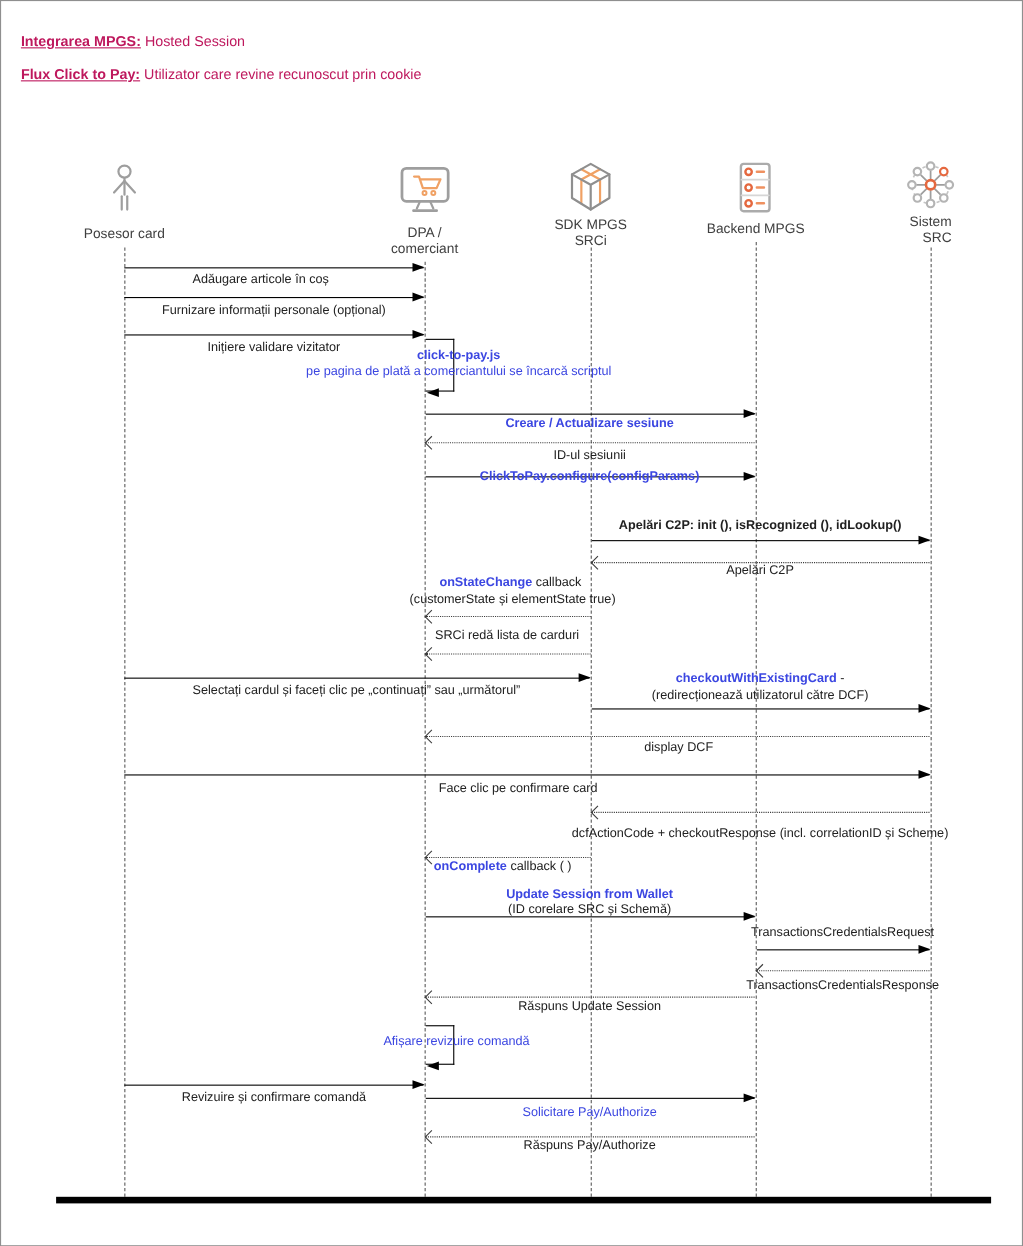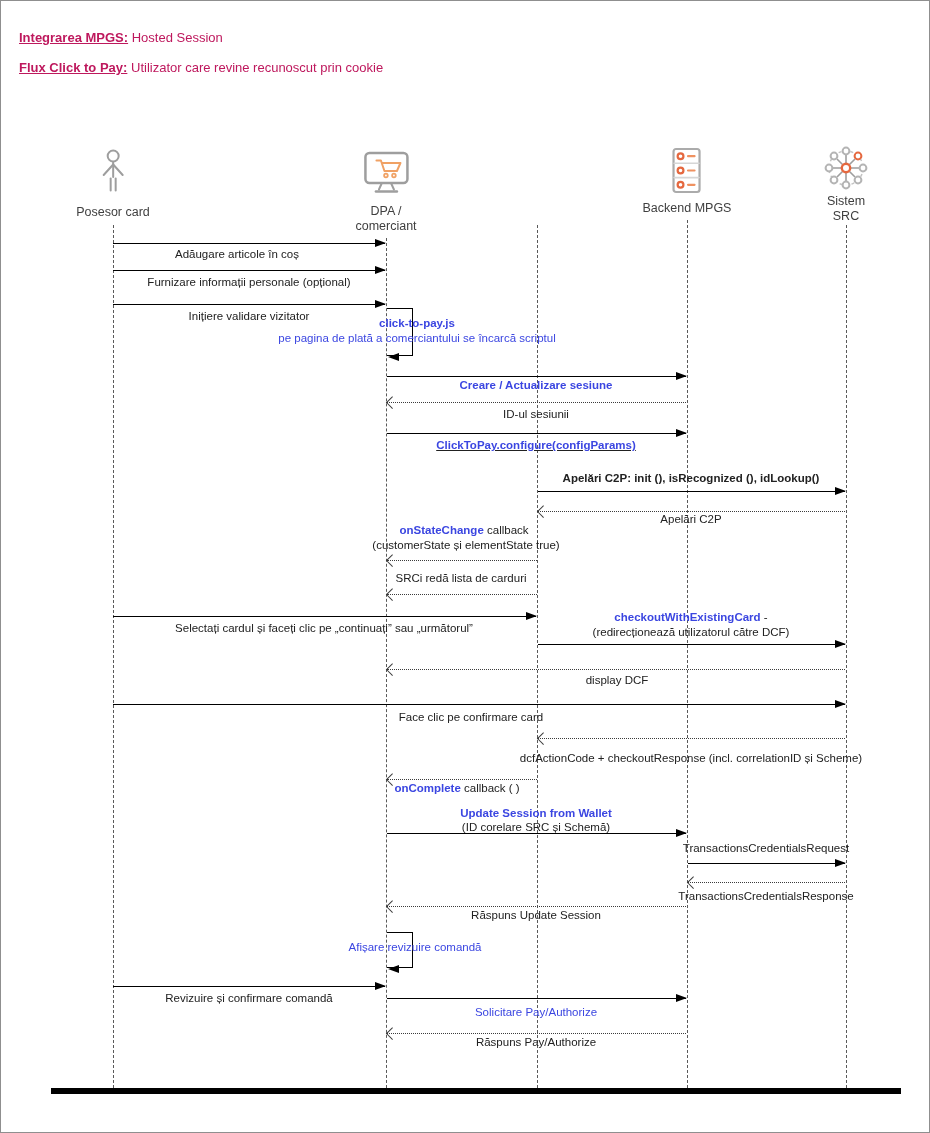--- a/index.html
+++ b/index.html
@@ -70,20 +70,30 @@
         <path d="M14 9.5 h4.5 l3.5 10.5 h12.5 l3.5 -8 H20" stroke="#f0a164" stroke-width="2"></path>
         <circle cx="23.5" cy="24.5" r="1.8" stroke="#f0a164" stroke-width="1.8"></circle>
         <circle cx="31.5" cy="24.5" r="1.8" stroke="#f0a164" stroke-width="1.8"></circle>
         <path d="M19 33 l-2.5 5.5 M29 33 l2.5 5.5" stroke="#9e9e9e" stroke-width="2"></path>
         <path d="M13.5 40.5 H34.5" stroke="#9e9e9e" stroke-width="2.5"></path>
       </g>
     </svg>
     <div class="lbl" style="margin-top:9px;"><span>DPA /</span><br><span>comerciant</span></div>
   </div>
 
+  <div class="actor" style="left:536px; top:146px;">
+    <svg width="44" height="46" viewBox="0 0 44 46">
+      <g fill="none" stroke-linecap="round" stroke-linejoin="round">
+        <path d="M13.5 6.8 L30.5 16.2 L30.5 38 M30.5 6.8 L13.5 16.2 L13.5 38" stroke="#f0a164" stroke-width="2"></path>
+        <path d="M22 2 L39 11.5 V33 L22 43.5 L5 33 V11.5 Z" stroke="#8f8f8f" stroke-width="2"></path>
+        <path d="M5 11.5 L22 21 L39 11.5 M22 21 V43.5" stroke="#8f8f8f" stroke-width="2"></path>
+      </g>
+    </svg>
+    <div class="lbl" style="margin-top:4px;"><span>SDK MPGS</span><br><span>SRCi</span></div>
+  </div>
 
   <div class="actor" style="left:686px; top:146px;">
     <svg width="32" height="48" viewBox="0 0 32 48">
       <g fill="none" stroke-linecap="round">
         <rect x="3" y="2" width="26" height="43" rx="2.5" stroke="#ababab" stroke-width="2.2"></rect>
         <path d="M3.5 16.3 H28.5 M3.5 30.6 H28.5" stroke="#d6d6d6" stroke-width="1.6"></path>
         <circle cx="10" cy="9.2" r="2.9" stroke="#e5683f" stroke-width="2.2"></circle>
         <circle cx="10" cy="23.5" r="2.9" stroke="#e5683f" stroke-width="2.2"></circle>
         <circle cx="10" cy="37.8" r="2.9" stroke="#e5683f" stroke-width="2.2"></circle>
         <path d="M17.5 9.2 H24 M17.5 23.5 H24 M17.5 37.8 H24" stroke="#ef9160" stroke-width="2.2"></path>
@@ -104,21 +114,21 @@
         <circle cx="25" cy="8" r="3.4" stroke="#b4b4b4" stroke-width="2" fill="#fff"></circle>
         <circle cx="37" cy="13" r="3.4" stroke="#e5683f" stroke-width="2" fill="#fff"></circle>
         <circle cx="42" cy="25" r="3.4" stroke="#b4b4b4" stroke-width="2" fill="#fff"></circle>
         <circle cx="37" cy="37" r="3.4" stroke="#b4b4b4" stroke-width="2" fill="#fff"></circle>
         <circle cx="25" cy="42" r="3.4" stroke="#b4b4b4" stroke-width="2" fill="#fff"></circle>
         <circle cx="13" cy="37" r="3.4" stroke="#b4b4b4" stroke-width="2" fill="#fff"></circle>
         <circle cx="8" cy="25" r="3.4" stroke="#b4b4b4" stroke-width="2" fill="#fff"></circle>
         <circle cx="13" cy="13" r="3.4" stroke="#b4b4b4" stroke-width="2" fill="#fff"></circle>
       </g>
     </svg>
-    <div class="lbl" style="margin-top:1px;"><span>Sistem</span><br><span>SRC</span></div>
+    <div class="lbl" style="margin-top:1px;text-align:right;"><span>Sistem</span><br><span>SRC</span></div>
   </div>
 
   <div class="lifeline" style="left:112px; top:224px; height:863px;"></div>
   <div class="lifeline" style="left:385px; top:237px; height:850px;"></div>
   <div class="lifeline" style="left:536px; top:224px; height:863px;"></div>
   <div class="lifeline" style="left:686px; top:219px; height:868px;"></div>
   <div class="lifeline" style="left:845px; top:224px; height:863px;"></div>
 
   <div class="arr solid" style="left:112px; width:272px; top:242px;"></div>
   <div class="arr solid" style="left:112px; width:272px; top:269px;"></div>
@@ -149,21 +159,21 @@
   <div class="msg" style="left:236px; top:247px;">Adăugare articole în coș</div>
   <div class="msg" style="left:248px; top:275px;">Furnizare informații personale (opțional)</div>
   <div class="msg" style="left:248px; top:309px;">Inițiere validare vizitator</div>
 
   <div class="msg" style="left:416px; top:316px;"><span class="em">click-to-pay.js</span></div>
   <div class="msg blue" style="left:416px; top:331px;">pe pagina de plată a comerciantului se încarcă scriptul</div>
 
   <div class="msg" style="left:535px; top:378px;"><span class="em">Creare / Actualizare sesiune</span></div>
   <div class="msg" style="left:535px; top:407px;">ID-ul sesiunii</div>
 
-  <div class="msg" style="left:535px; top:438px;text-decoration:underline;"><span class="em">ClickToPay.configure(configParams)</span></div>
+  <div class="msg" style="left:535px; top:426px;"><span class="em">ClickToPay.configure(configParams)</span></div>
 
   <div class="msg b" style="left:690px; top:471px;">Apelări C2P: init (), isRecognized (), idLookup()</div>
   <div class="msg" style="left:690px; top:512px;">Apelări C2P</div>
 
   <div class="msg" style="left:463px; top:523px;"><span class="em">onStateChange</span><span> callback</span></div>
   <div class="msg" style="left:465px; top:538px;">(customerState și elementState true)</div>
 
   <div class="msg" style="left:460px; top:571px;">SRCi redă lista de carduri</div>
   <div class="msg" style="left:323px; top:621px;">Selectați cardul și faceți clic pe „continuați” sau „următorul”</div>
 

